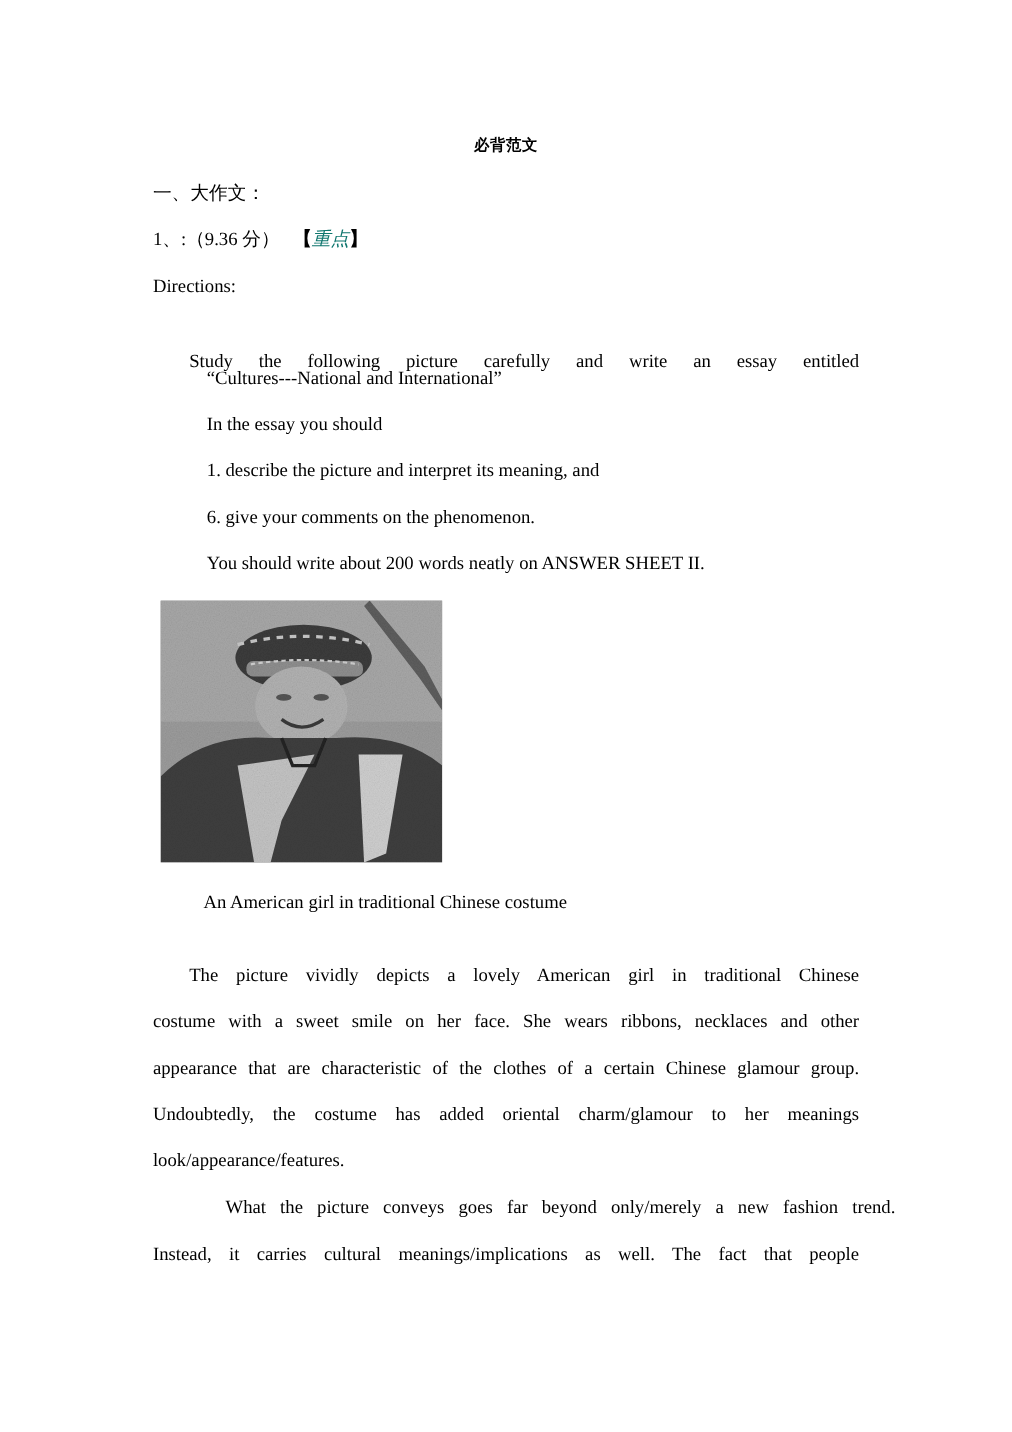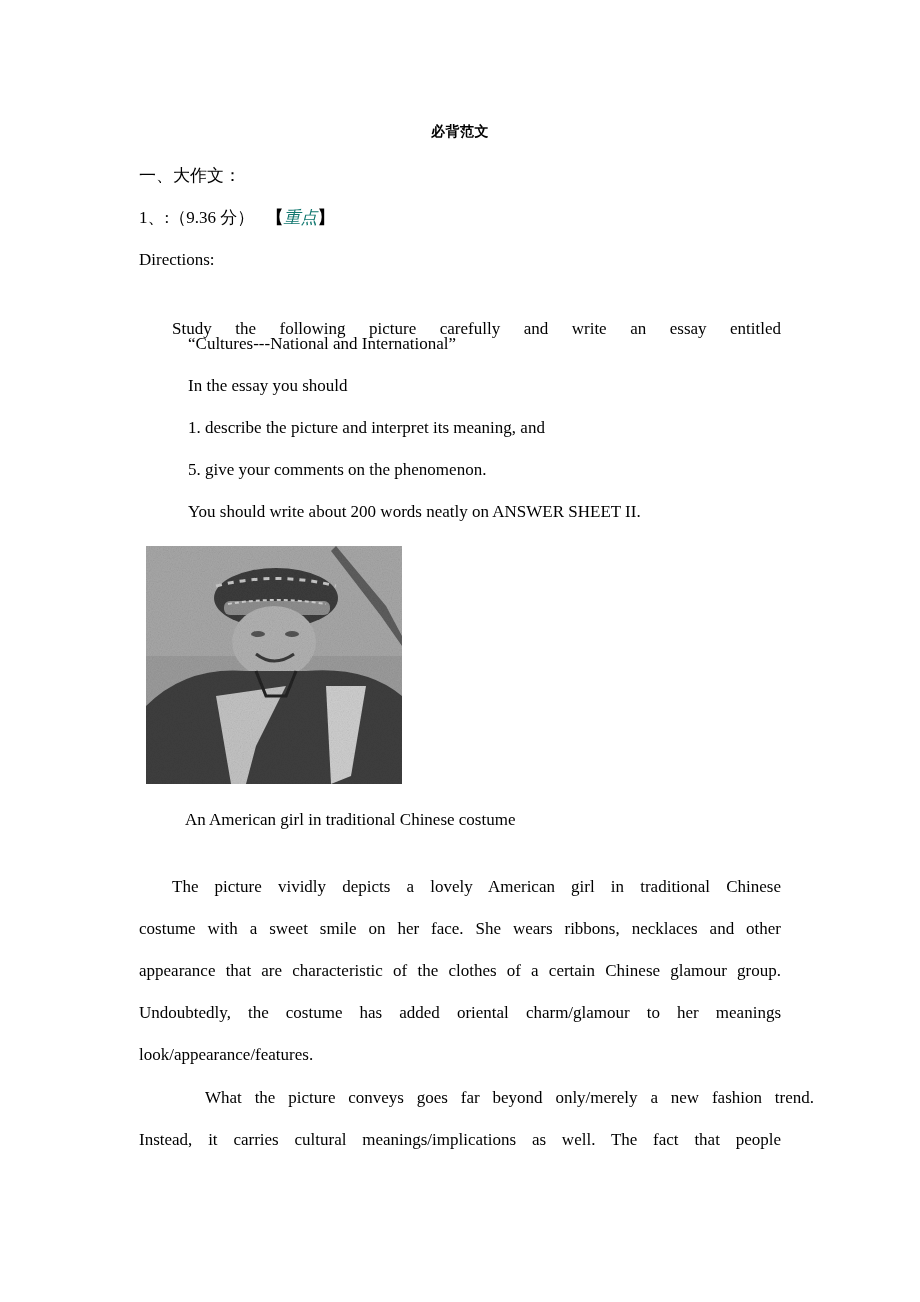--- a/index.html
+++ b/index.html
@@ -41,21 +41,21 @@
     <span>and</span>
     <span>write</span>
     <span>an</span>
     <span>essay</span>
     <span>entitled</span>
   </div>
 
   <div class="line indent" style="top:334px;">“Cultures---National and International”</div>
   <div class="line indent" style="top:376px;">In the essay you should</div>
   <div class="line indent" style="top:418px;">1. describe the picture and interpret its meaning, and</div>
-  <div class="line indent" style="top:460px;">5. give your comments on the phenomenon.</div>
+  <div class="line indent" style="top:460px;">6. give your comments on the phenomenon.</div>
   <div class="line indent" style="top:502px;">You should write about 200 words neatly on ANSWER SHEET II.</div>
 
   <div class="line" style="top:810px;margin-left:46px;">An American girl in traditional Chinese costume</div>
 
   <div class="justify indent-j" style="top:877px;"><b>The picture vividly depicts</b> <span>a lovely American girl in traditional Chinese</span></div>
   <div class="justify" style="top:919px;">costume with a sweet smile on her face. She wears ribbons, necklaces and other</div>
   <div class="justify" style="top:961px;"><span>appearance that</span> <b>are characteristic of</b> <span>the clothes of a certain Chinese glamour group.</span></div>
   <div class="justify" style="top:1003px;"><b>Undoubtedly,</b> <span>the costume has added oriental charm/glamour to her meanings</span></div>
   <div class="line" style="top:1045px;">look/appearance/features.</div>
 

